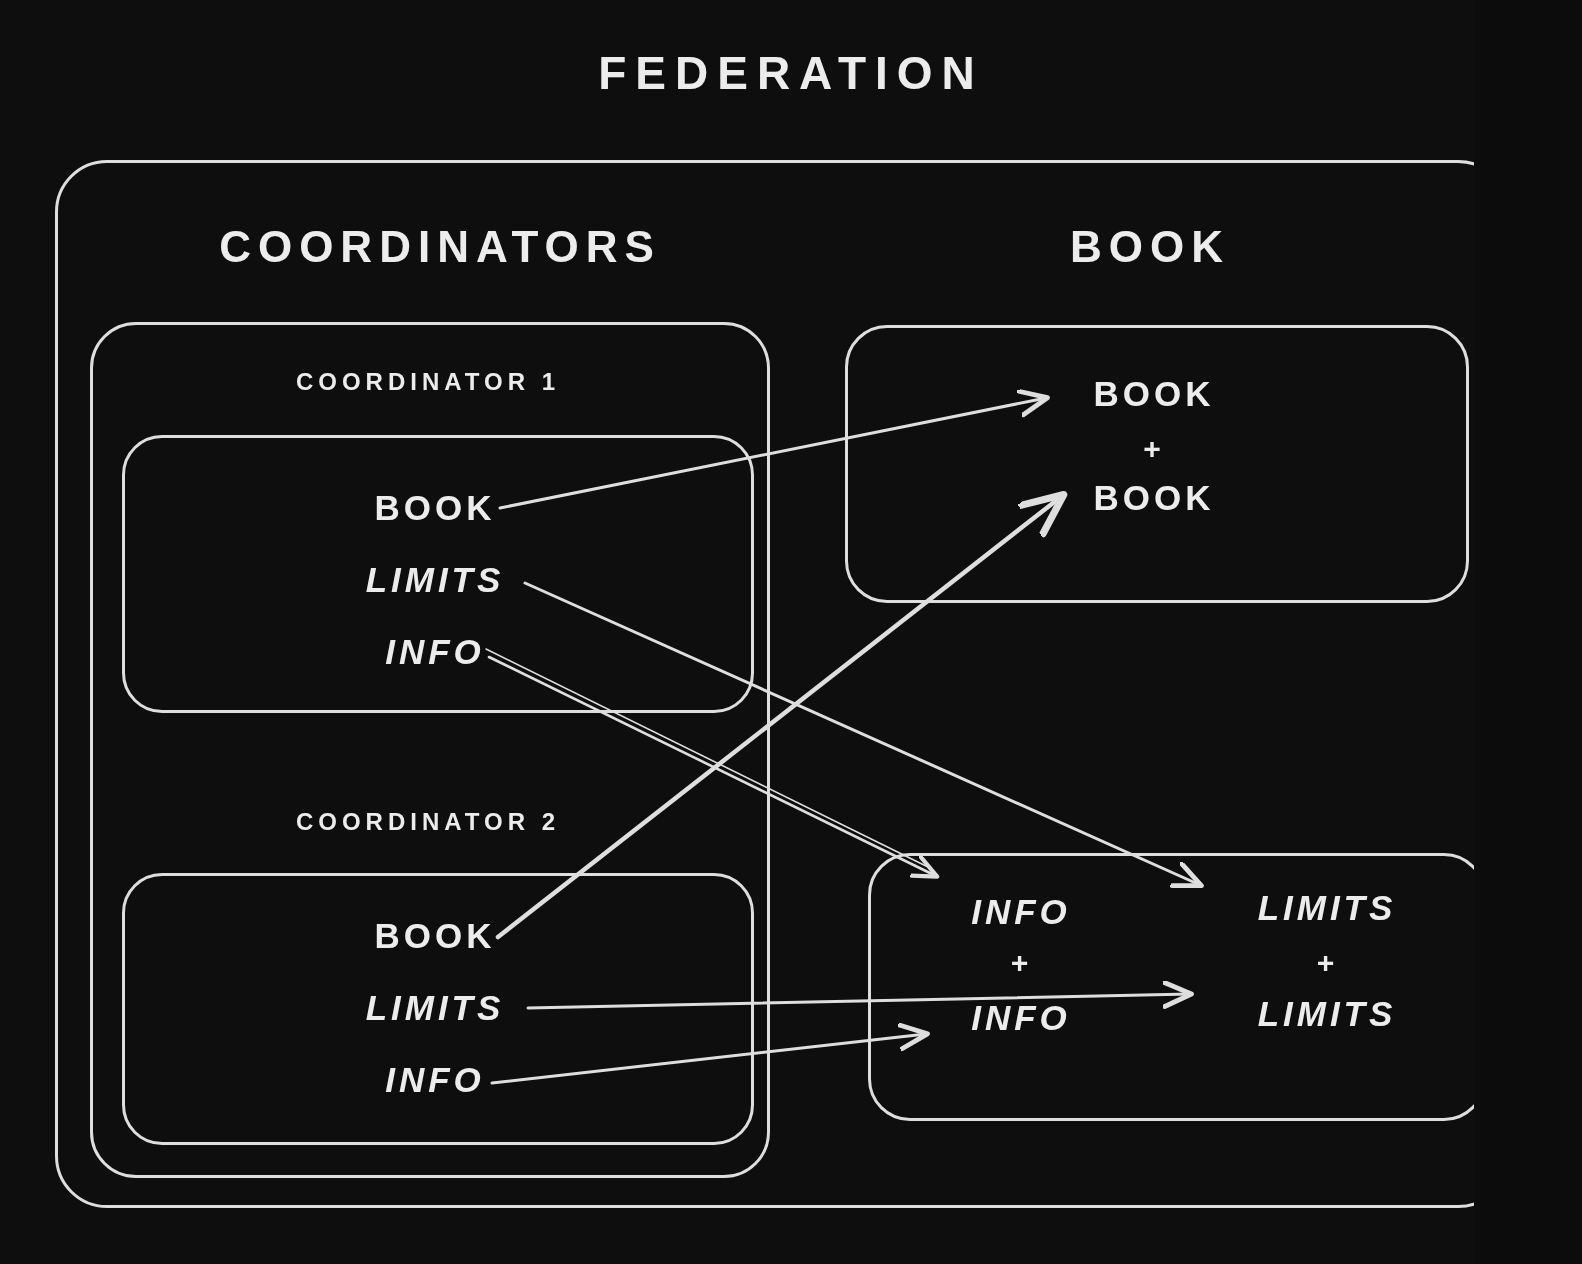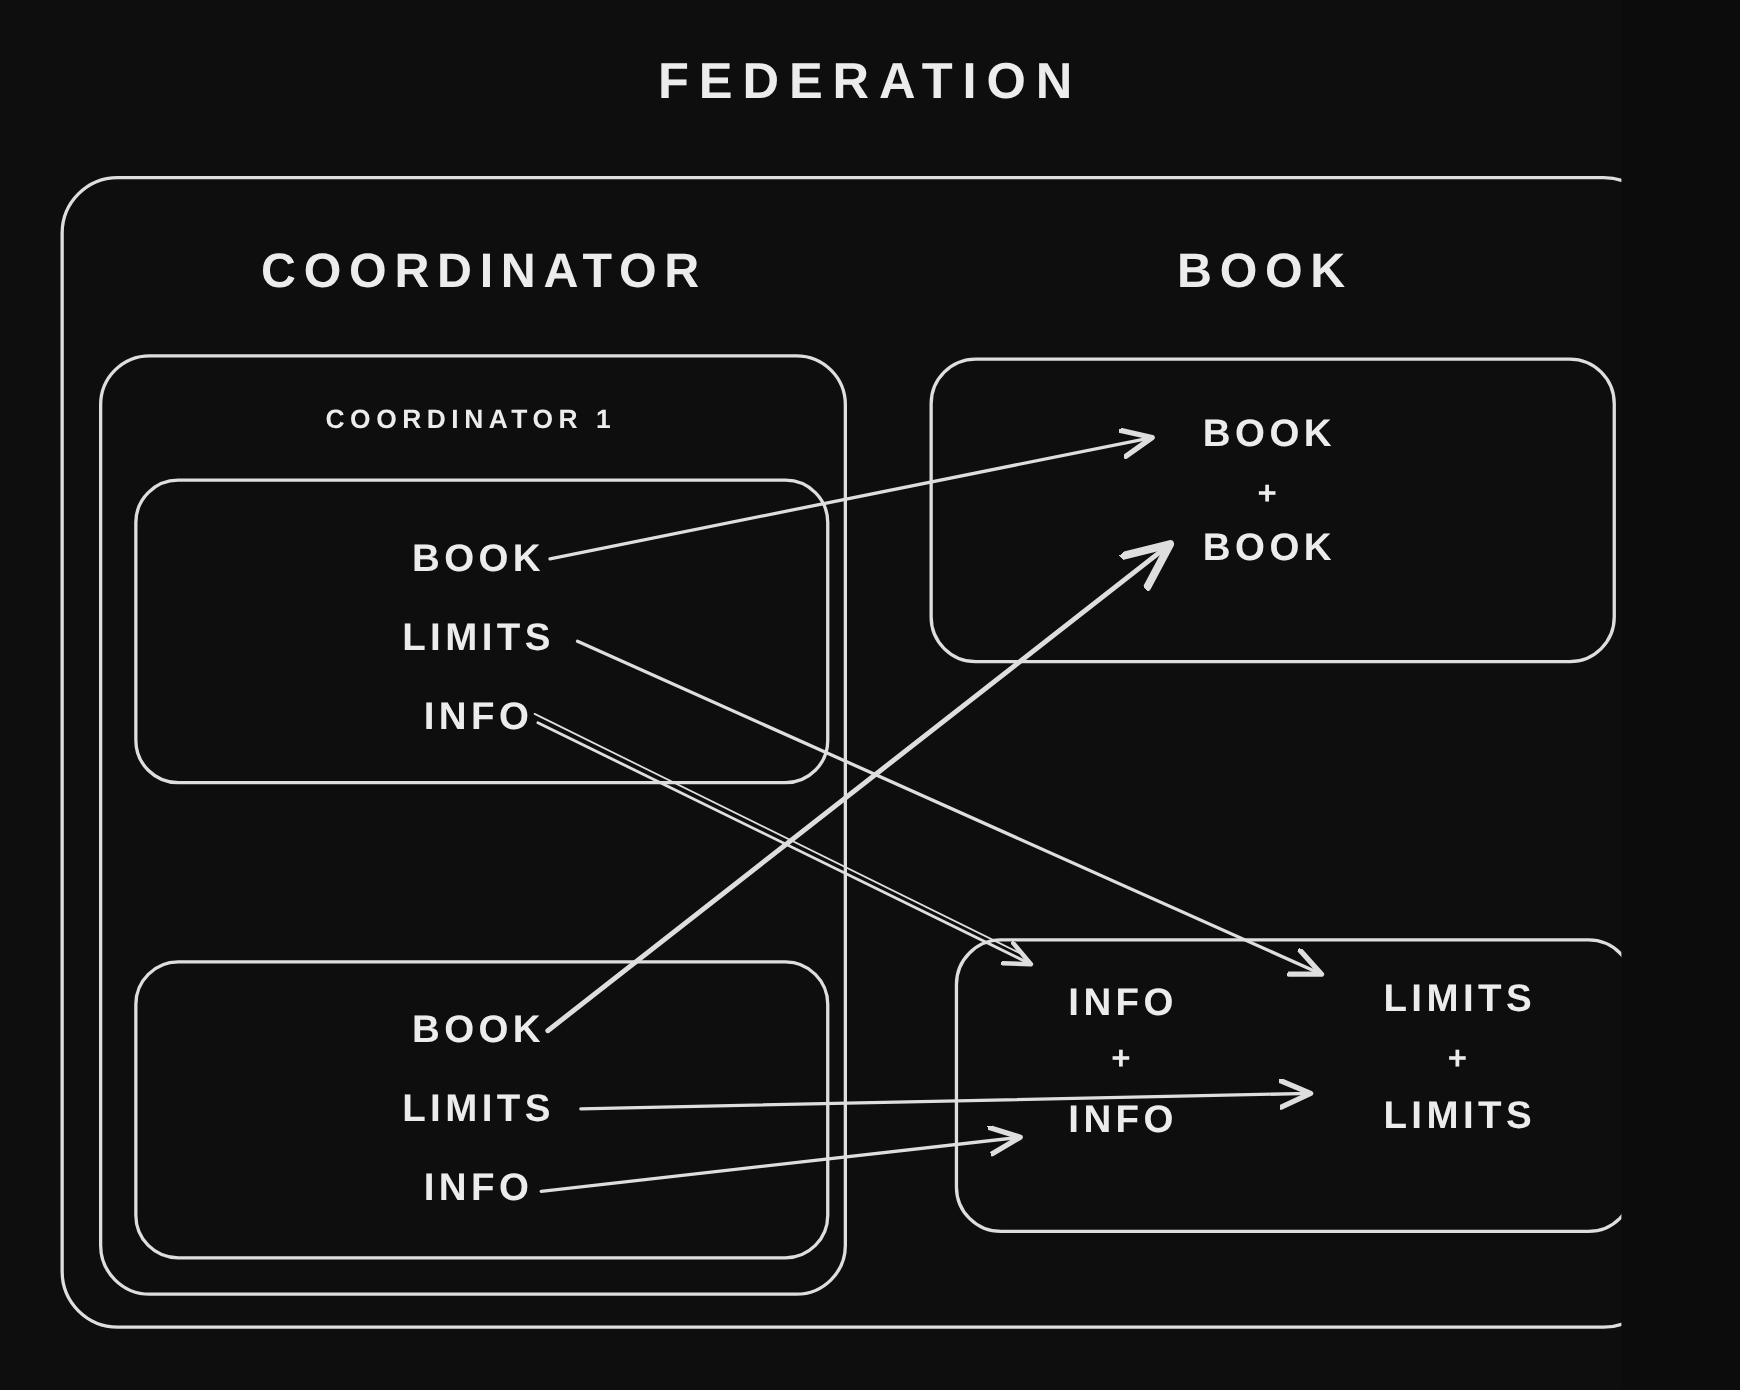--- a/index.html
+++ b/index.html
@@ -40,20 +40,21 @@
   }
   .sub-heading {
     font-size: 24px;
     letter-spacing: 5px;
   }
   .item {
     font-size: 35px;
     letter-spacing: 4px;
   }
   .item.slant {
+    font-style: italic;
   }
   .plus {
     font-size: 30px;
   }
   #arrow-layer {
     position: absolute;
     left: 0;
     top: 0;
     width: 1582px;
     height: 1264px;
@@ -62,31 +63,32 @@
 </style>
 </head>
 <body>
 
 <div id="canvas">
 
   <div class="label title" style="left:0; top:46px; width:1582px;">FEDERATION</div>
 
   <div class="box" style="left:55px; top:160px; width:1449px; height:1042px; border-radius:52px;"></div>
 
-  <div class="label heading" style="left:185px; top:222px; width:510px;">COORDINATOR</div>
+  <div class="label heading" style="left:185px; top:222px; width:510px;">COORDINATORS</div>
   <div class="label heading" style="left:1020px; top:222px; width:260px;">BOOK</div>
 
   <div class="box" style="left:90px; top:322px; width:674px; height:850px;"></div>
 
   <div class="label sub-heading" style="left:122px; top:368px; width:612px;">COORDINATOR 1</div>
   <div class="box" style="left:122px; top:435px; width:626px; height:272px; border-radius:40px;"></div>
   <div class="label item" style="left:122px; top:488px; width:626px;">BOOK</div>
   <div class="label item slant" style="left:122px; top:560px; width:626px;">LIMITS</div>
   <div class="label item slant" style="left:122px; top:632px; width:626px;">INFO</div>
 
+  <div class="label sub-heading" style="left:122px; top:808px; width:612px;">COORDINATOR 2</div>
   <div class="box" style="left:122px; top:873px; width:626px; height:266px; border-radius:40px;"></div>
   <div class="label item" style="left:122px; top:916px; width:626px;">BOOK</div>
   <div class="label item slant" style="left:122px; top:988px; width:626px;">LIMITS</div>
   <div class="label item slant" style="left:122px; top:1060px; width:626px;">INFO</div>
 
   <div class="box" style="left:845px; top:325px; width:618px; height:272px; border-radius:42px;"></div>
   <div class="label item" style="left:845px; top:374px; width:618px;">BOOK</div>
   <div class="label item plus" style="left:845px; top:432px; width:618px;">+</div>
   <div class="label item" style="left:845px; top:478px; width:618px;">BOOK</div>
 

